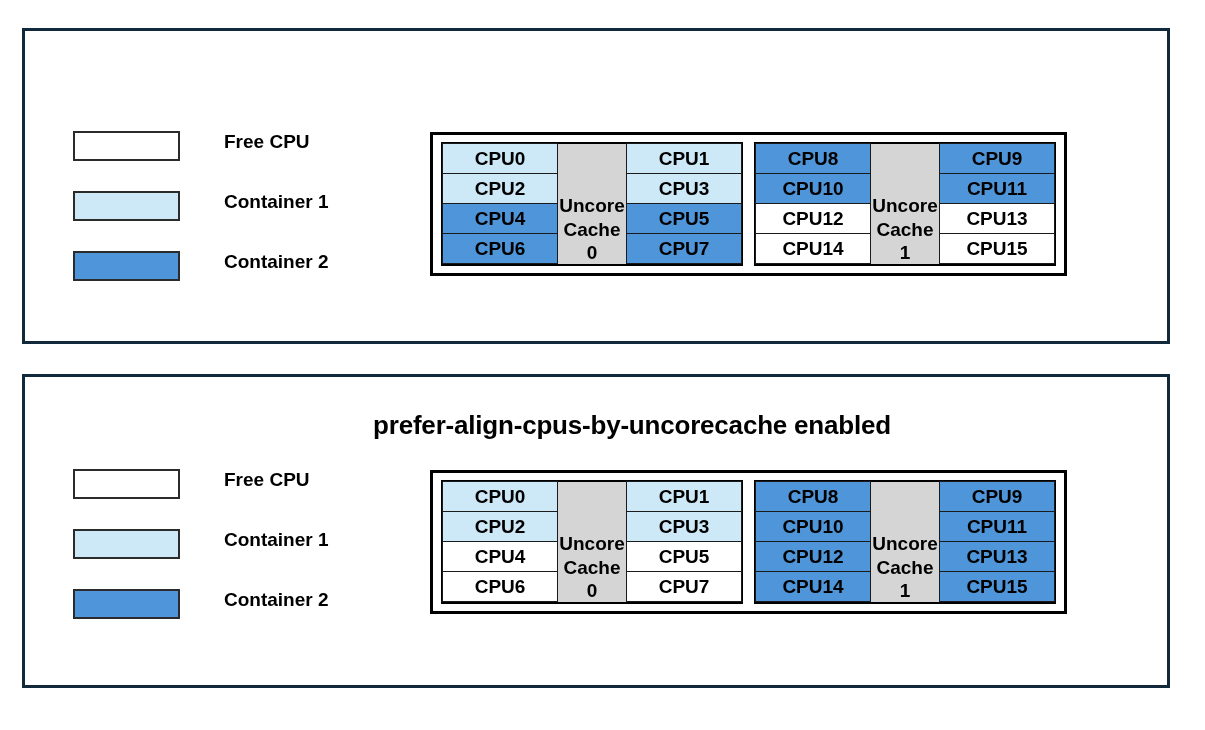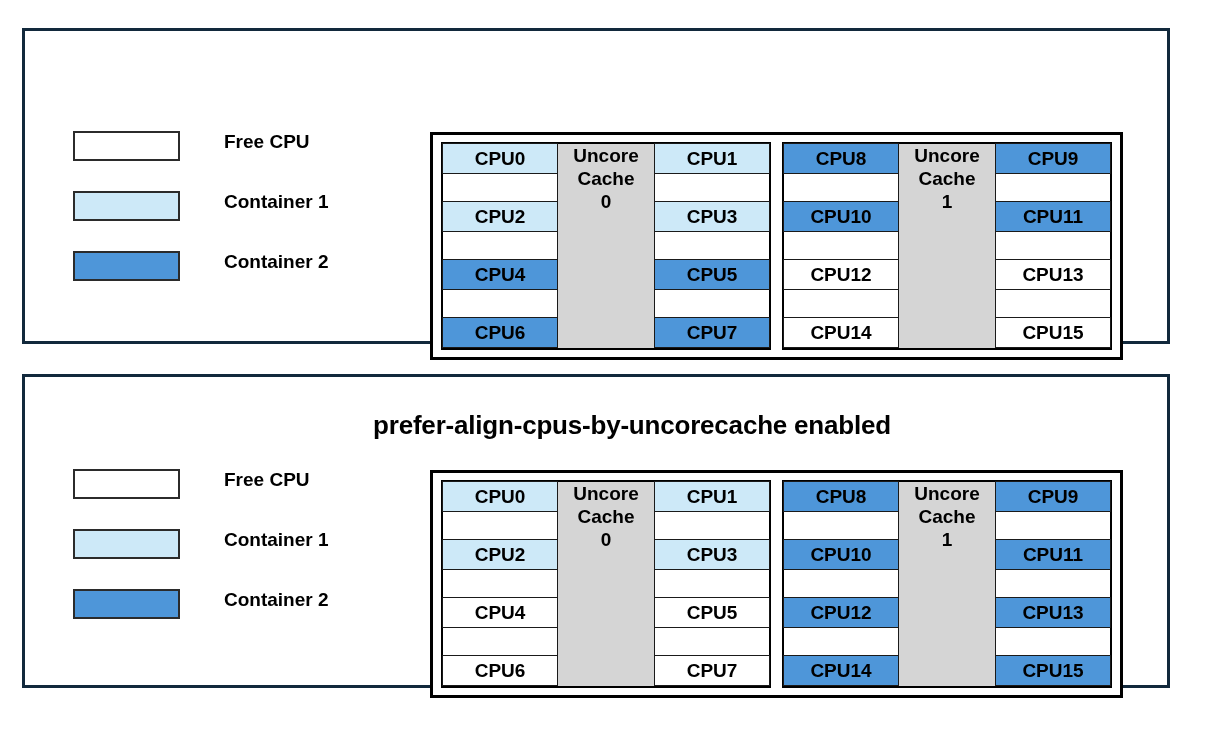--- a/index.html
+++ b/index.html
@@ -94,48 +94,47 @@
     border: 2px solid #000000;
     box-sizing: border-box;
     background: #ffffff;
   }
   .cache-group + .cache-group { margin-left: 11px; }
 
   .cpu-col {
     display: flex;
     flex-direction: column;
     width: 114px;
-    gap: 28px;
   }
   .cpu-cell {
     height: 29px;
     line-height: 29px;
     text-align: center;
     font-size: 19px;
     font-weight: bold;
     color: #000000;
     border: 1px solid #1a1a1a;
     margin: -1px 0 0 -1px;
     box-sizing: content-box;
     width: 114px;
     overflow: hidden;
   }
   .cpu-cell.free  { background: #ffffff; }
   .cpu-cell.c1    { background: #cde9f8; }
   .cpu-cell.c2    { background: #4e96d9; }
 
   .cache-box {
-    width: 98px;
+    width: 70px;
     background: #d5d5d5;
     border-left: 1px solid #1a1a1a;
     border-right: 1px solid #1a1a1a;
     display: flex;
     flex-direction: column;
     align-items: center;
-    justify-content: flex-start;
+    justify-content: flex-end;
     font-size: 19px;
     font-weight: bold;
     color: #000000;
     line-height: 1.22;
     box-sizing: border-box;
   }
   .cache-box .cache-line { display: block; }
 </style>
 </head>
 <body>

